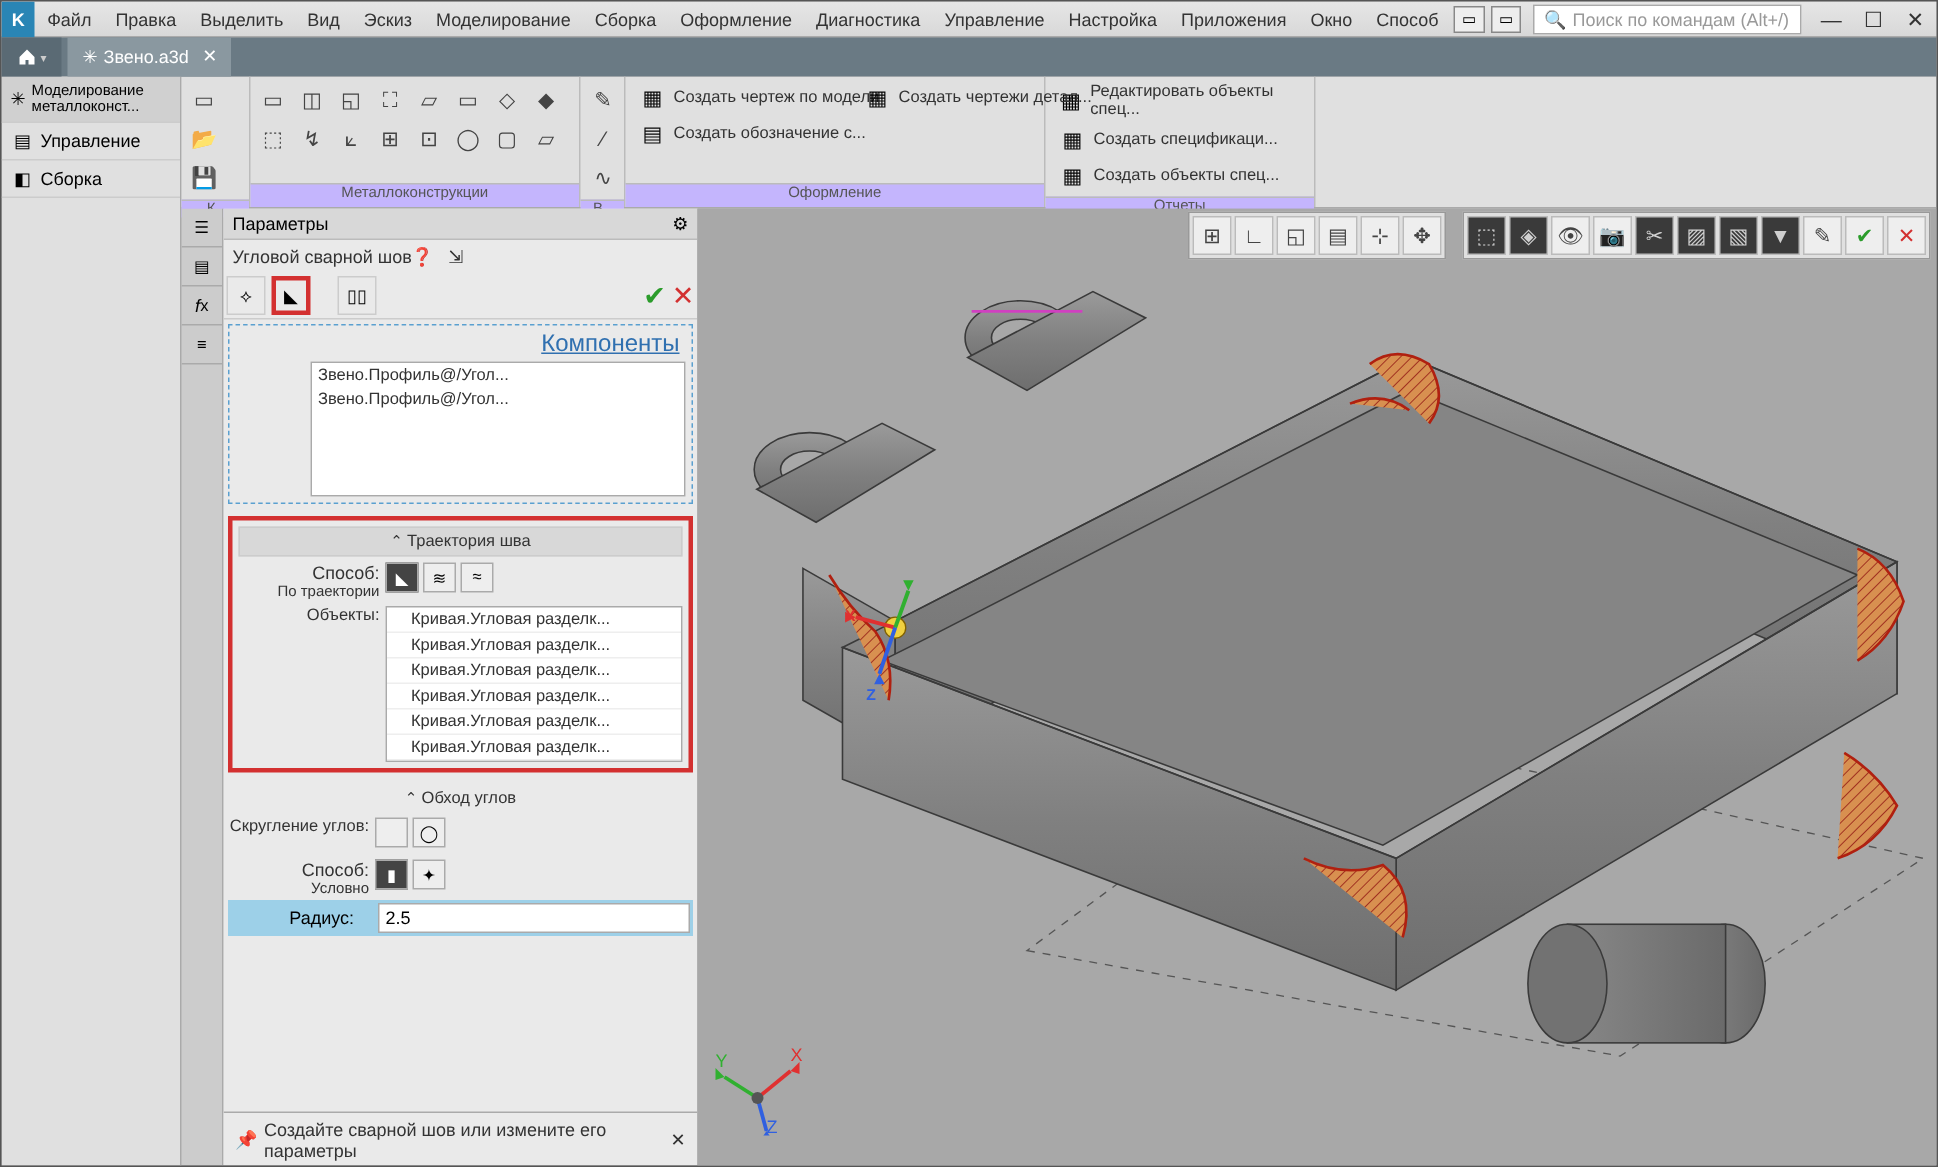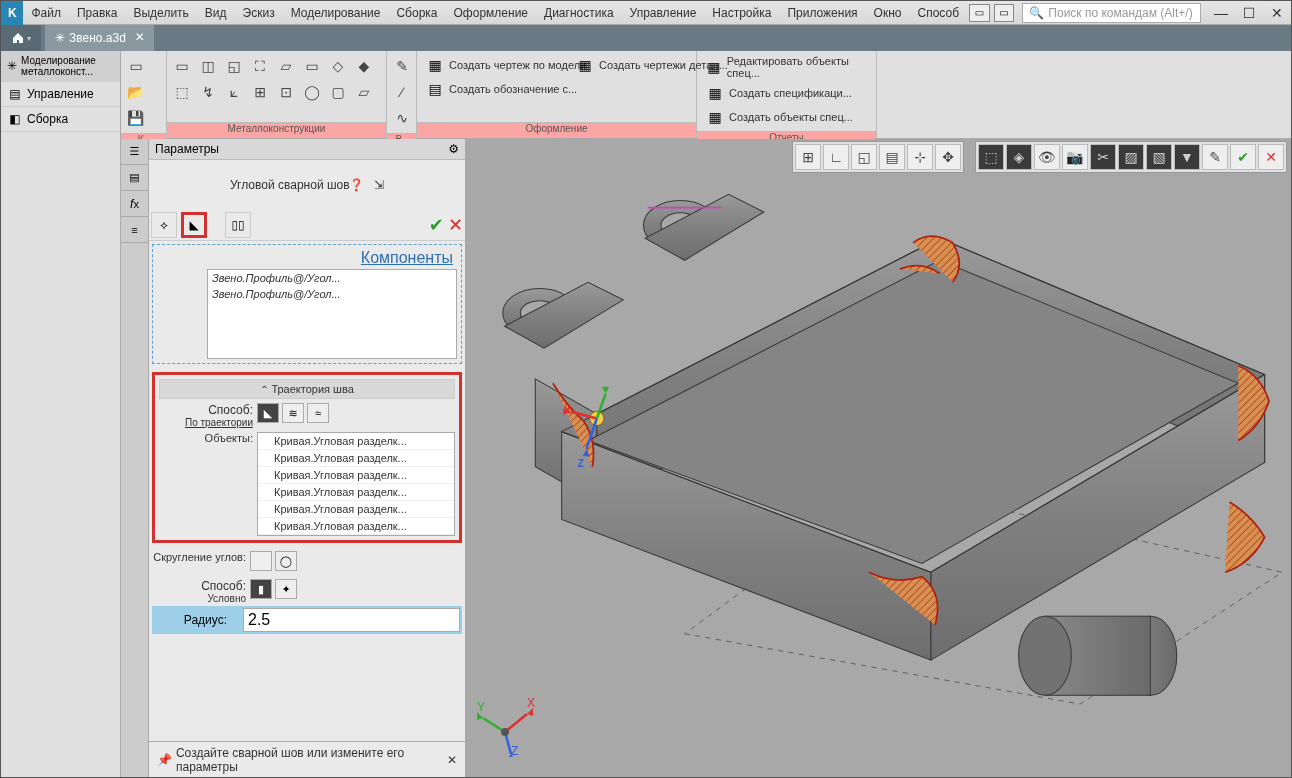--- a/index.html
+++ b/index.html
@@ -27,56 +27,56 @@
     .leftcol { width: 120px; background: #e0e0e0; border-right: 1px solid #aaa; display: flex; flex-direction: column; }
     .leftcol .sidegroup { display: flex; align-items: center; padding: 4px 6px; cursor: pointer; border-bottom: 1px solid #ccc; }
     .leftcol .sidegroup .sicon { width: 16px; height: 16px; margin-right: 4px; display: inline-flex; align-items: center; justify-content: center; }
     .verttabs { width: 28px; background: #ccc; border-right: 1px solid #aaa; display: flex; flex-direction: column; }
     .verttabs .vtab { height: 26px; display: flex; align-items: center; justify-content: center; border-bottom: 1px solid #aaa; font-size: 11px; cursor: pointer; }
     
     
     .ribbon { height: 88px; background: #e0e0e0; border-bottom: 1px solid #aaa; display: flex; }
     .rgroup { border-right: 1px solid #bbb; display: flex; flex-direction: column; }
     .rgroup .rtools { flex: 1; display: flex; padding: 2px; }
-    .rgroup .rlabel { height: 16px; text-align: center; font-size: 10px; color: #555; background: #fca5a5; border-top: 1px solid #bbb; }
+    .rgroup .rlabel { height: 16px; text-align: center; font-size: 10px; color: #555; background: #c4b5fd; border-top: 1px solid #bbb; }
     .tbtn { width: 24px; height: 24px; margin: 1px; display: inline-flex; align-items: center; justify-content: center; cursor: pointer; border: 1px solid transparent; font-size: 14px; color: #444; }
     .tcol { display: flex; flex-direction: column; }
     .bigbtn { display: flex; align-items: center; padding: 2px 6px; cursor: pointer; }
     .bigbtn .bicon { width: 20px; height: 20px; margin-right: 4px; display: inline-flex; align-items: center; justify-content: center; font-size: 14px; }
     .bigbtn .btext { font-size: 11px; line-height: 1.1; color: #333; }
     
     
     .params { flex: 1; display: flex; flex-direction: column; background: #eaeaea; overflow: hidden; }
     .params-head { background: #d8d8d8; padding: 3px 6px; display: flex; align-items: center; justify-content: space-between; border-bottom: 1px solid #bbb; }
-    .params-sub { padding: 18px 6px; font-size: 11px; color: #333; display: flex; justify-content: center; align-items: center; }
+    .params-sub { padding: 4px 6px; font-size: 11px; color: #333; display: flex; justify-content: flex-start; align-items: center; }
     .params-view { padding: 2px; display: flex; align-items: center; gap: 4px; border-bottom: 1px solid #ccc; }
     .params-view .vbtn { width: 26px; height: 26px; border: 1px solid #ccc; display: flex; align-items: center; justify-content: center; cursor: pointer; }
     .params-view .vbtn.sel { border: 3px solid #d33030; }
     .params-view .spacer { flex: 1; }
     .green-check { color: #2b9c2b; font-size: 18px; }
     .red-x { color: #d33030; font-size: 18px; }
     
     .params-body { flex: 1; overflow: auto; padding: 3px; }
     .dashed-box { border: 1px dashed #5aa0d0; padding: 4px; }
     .comp-label { color: #3070b0; text-decoration: underline; font-size: 16px; display: block; text-align: right; padding-right: 4px; }
-    .comp-list { border: 1px solid #aaa; background: #fff; min-height: 90px; margin-top: 2px; margin-left:50px;font-style:italic;}
+    .comp-list { border: 1px solid #aaa; background: #fff; min-height: 90px; margin-top: 2px; margin-left:50px;}
     .comp-list div { padding: 2px 4px; color: #333; font-size: 11px; }
     
     .section { margin-top: 8px; }
     .section.redframe { border: 3px solid #d33030; padding: 4px; }
     .section-head { background: #d8d8d8; padding: 3px; text-align: center; font-size: 11px; color: #333; border: 1px solid #ccc; cursor: pointer; }
     .section-head:before { content: "⌃ "; font-size: 10px; }
     .prop-row { display: flex; align-items: flex-start; margin-top: 4px; }
     .prop-row .plabel { width: 98px; text-align: right; font-size: 11px; color: #333; padding-right: 4px; }
     .prop-row .pctrl { flex: 1; display: flex; gap: 3px; }
     .mode-btn { width: 22px; height: 20px; border: 1px solid #aaa; background: #eee; display: flex; align-items: center; justify-content: center; font-size: 11px; cursor: pointer; }
     .mode-btn.active { background: #444; color: #fff; }
     .obj-list { flex: 1; border: 1px solid #aaa; background: #fff; max-height: 120px; overflow: hidden; }
     .obj-list div { padding: 2px 16px; color: #333; font-size: 11px; border-bottom: 1px solid #eee; }
-    .num-input { border: 1px solid #aaa; padding: 2px 4px; background: #fff; flex: 1; font-size: 16px; }
+    .num-input { border: 1px solid #aaa; padding: 2px 4px; background: #fff; flex: 1; font-size: 12px; }
     .radius-row { background: #9dd0e8; padding: 2px; margin-top: 2px; display: flex; align-items: center; }
     
     
     .viewport-wrap { flex: 1; display: flex; flex-direction: column; background: #a8a8a8; position: relative; }
     .viewport-toolbar-top { position: absolute; top: 2px; left: 50%; transform: translateX(-50%); display: flex; gap: 2px; background: rgba(230,230,230,0.9); padding: 2px; border: 1px solid #999; z-index: 5; }
     .viewport-toolbar-right { position: absolute; top: 2px; right: 4px; display: flex; gap: 2px; background: rgba(230,230,230,0.9); padding: 2px; border: 1px solid #999; z-index: 5; }
     .vtb { width: 26px; height: 26px; border: 1px solid #bbb; background: #eee; display: flex; align-items: center; justify-content: center; cursor: pointer; font-size: 14px; color: #444; }
     .vtb.darkbg { background: #3a3a3a; color: #d0d0d0; }
     .vtb.green { color: #2b9c2b; }
     .vtb.red { color: #d33030; }
@@ -270,21 +270,21 @@
               <div>Звено.Профиль@/Угол...</div>
               <div>Звено.Профиль@/Угол...</div>
             </div>
           </div>
 
           <div class="section redframe">
             <div class="section-head">Траектория шва</div>
             <div class="prop-row">
               <div class="plabel">
                 <div>Способ:</div>
-                <div style="font-size:10px;text-decoration:underline;">По траектории</div>
+                <div style="font-size:10px;">По траектории</div>
               </div>
               <div class="pctrl">
                 <div class="mode-btn active">◣</div>
                 <div class="mode-btn">≋</div>
                 <div class="mode-btn">≈</div>
               </div>
             </div>
             <div class="prop-row">
               <div class="plabel">Объекты:</div>
               <div class="obj-list">
@@ -292,20 +292,21 @@
                 <div>Кривая.Угловая разделк...</div>
                 <div>Кривая.Угловая разделк...</div>
                 <div>Кривая.Угловая разделк...</div>
                 <div>Кривая.Угловая разделк...</div>
                 <div>Кривая.Угловая разделк...</div>
               </div>
             </div>
           </div>
 
           <div class="section">
+            <div class="section-head" style="background:transparent;border:none;">Обход углов</div>
             <div class="prop-row">
               <div class="plabel">Скругление углов:</div>
               <div class="pctrl">
                 <div class="mode-btn">&nbsp;</div>
                 <div class="mode-btn">◯</div>
               </div>
             </div>
           </div>
 
           <div class="section">

